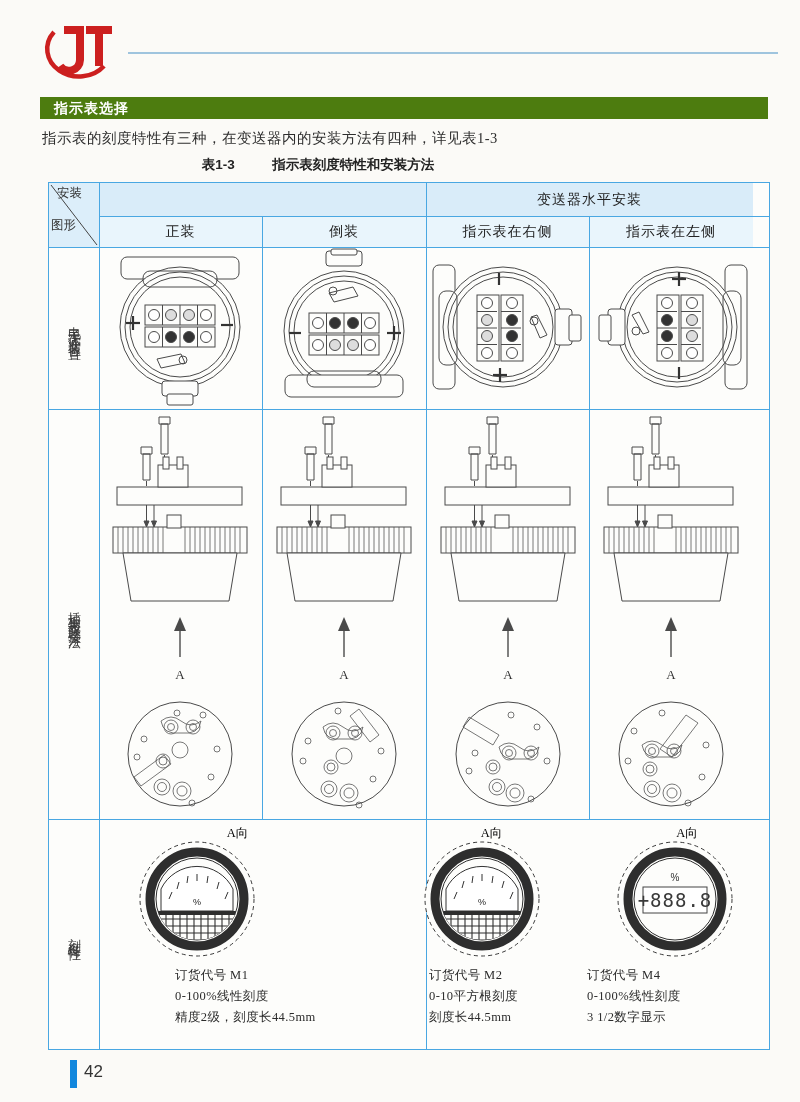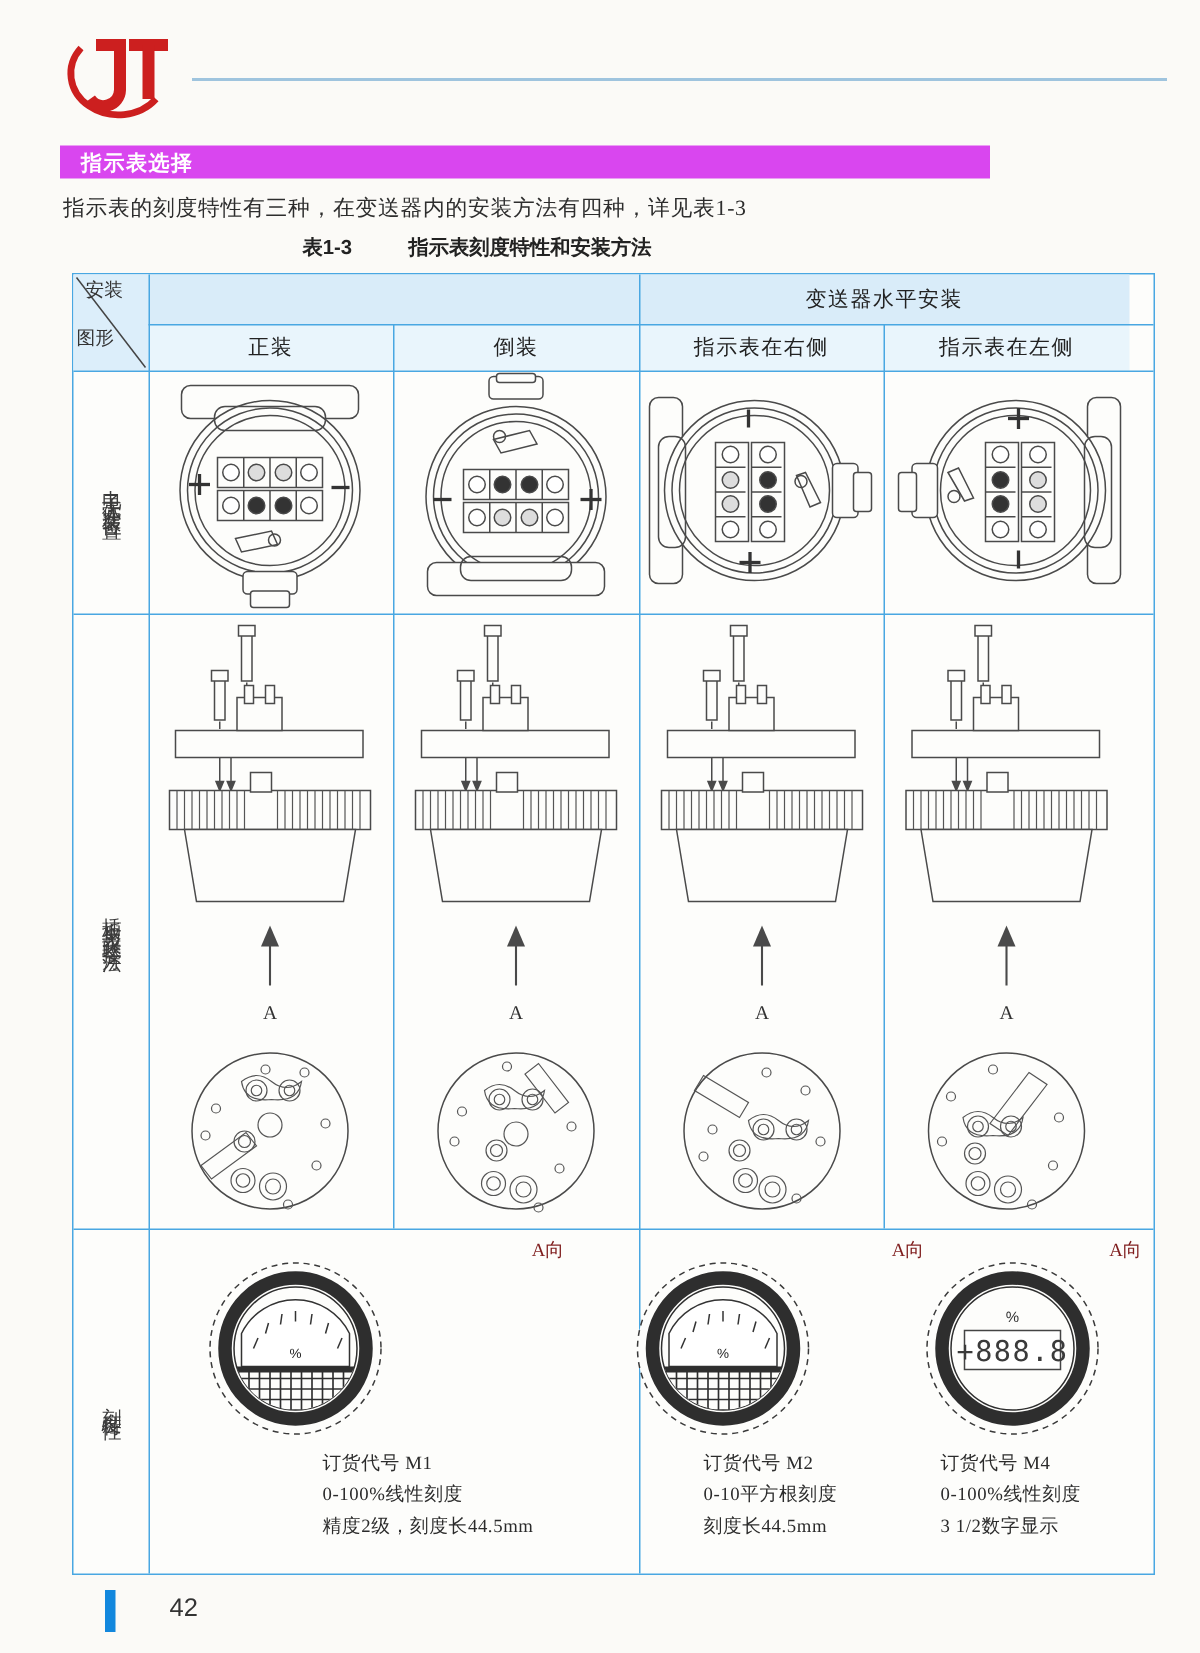--- a/index.html
+++ b/index.html
@@ -12,22 +12,22 @@
     overflow:hidden;
   }
   .page{position:absolute;inset:0;}
 
   
   .logo{position:absolute;left:42px;top:22px;width:95px;height:58px;}
   .logo svg{display:block;}
   .hrule{position:absolute;left:128px;top:52px;right:22px;height:2px;
          background:linear-gradient(to right,#9fc4de,#9fc4de);}
 
-  .banner{position:absolute;left:40px;top:97px;width:620px;height:22px;
-          background:#d946ef;}
+  .banner{position:absolute;left:40px;top:97px;width:728px;height:22px;
+          background:#4d7c0f;}
   .banner .btxt{position:absolute;left:14px;top:2px;font-size:14px;font-weight:bold;
           color:#ffffff;font-family:"Liberation Sans","DejaVu Sans",sans-serif;
           letter-spacing:1px;line-height:19px;}
 
   .intro{position:absolute;left:42px;top:129px;font-size:14.5px;color:#2d2d2d;
          letter-spacing:.5px;}
   .tabcap{position:absolute;left:0;top:156px;width:636px;text-align:center;
           font-size:13.5px;font-weight:bold;color:#222;
           font-family:"Liberation Sans","DejaVu Sans",sans-serif;}
   .tabcap .gap{display:inline-block;width:30px;}
@@ -50,31 +50,31 @@
   .corner-a{position:absolute;left:8px;top:2px;font-size:12.5px;color:#333;}
   .corner-b{position:absolute;left:2px;top:34px;font-size:12.5px;color:#333;}
   .diag{position:absolute;left:0;top:0;width:50px;height:64px;}
 
   .rowlab{position:absolute;left:0;width:50px;display:flex;align-items:center;
           justify-content:center;}
   .vtext{writing-mode:vertical-rl;text-orientation:upright;font-size:13px;
          letter-spacing:3px;color:#3a3a3a;}
 
   .cellwrap{position:absolute;}
-  .cap{position:absolute;width:100%;text-align:right;font-size:12.5px;color:#7f1d1d;}
+  .cap{position:absolute;width:100%;text-align:center;font-size:12.5px;color:#000000;}
 
   
   .spec{position:absolute;font-size:12.5px;color:#2b2b2b;line-height:21px;
-        letter-spacing:.4px;margin-left:40px;}
+        letter-spacing:.4px;}
   .spec div{white-space:nowrap;}
 
   
   .fbar{position:absolute;left:70px;top:1060px;width:7px;height:28px;background:#1287dd;}
   .fnum{position:absolute;left:84px;top:1062px;font-size:17px;color:#333;
-        font-family:"Liberation Sans","DejaVu Sans",sans-serif;margin-left:29px;}
+        font-family:"Liberation Sans","DejaVu Sans",sans-serif;}
 
   svg{overflow:visible;}
   .ln{fill:none;stroke:#4a4a4a;stroke-width:1;}
   .ln2{fill:none;stroke:#555;stroke-width:.8;}
   .fillw{fill:#fdfdfb;stroke:#4a4a4a;stroke-width:1;}
 </style>
 </head>
 <body>
 
 <div class="page">

